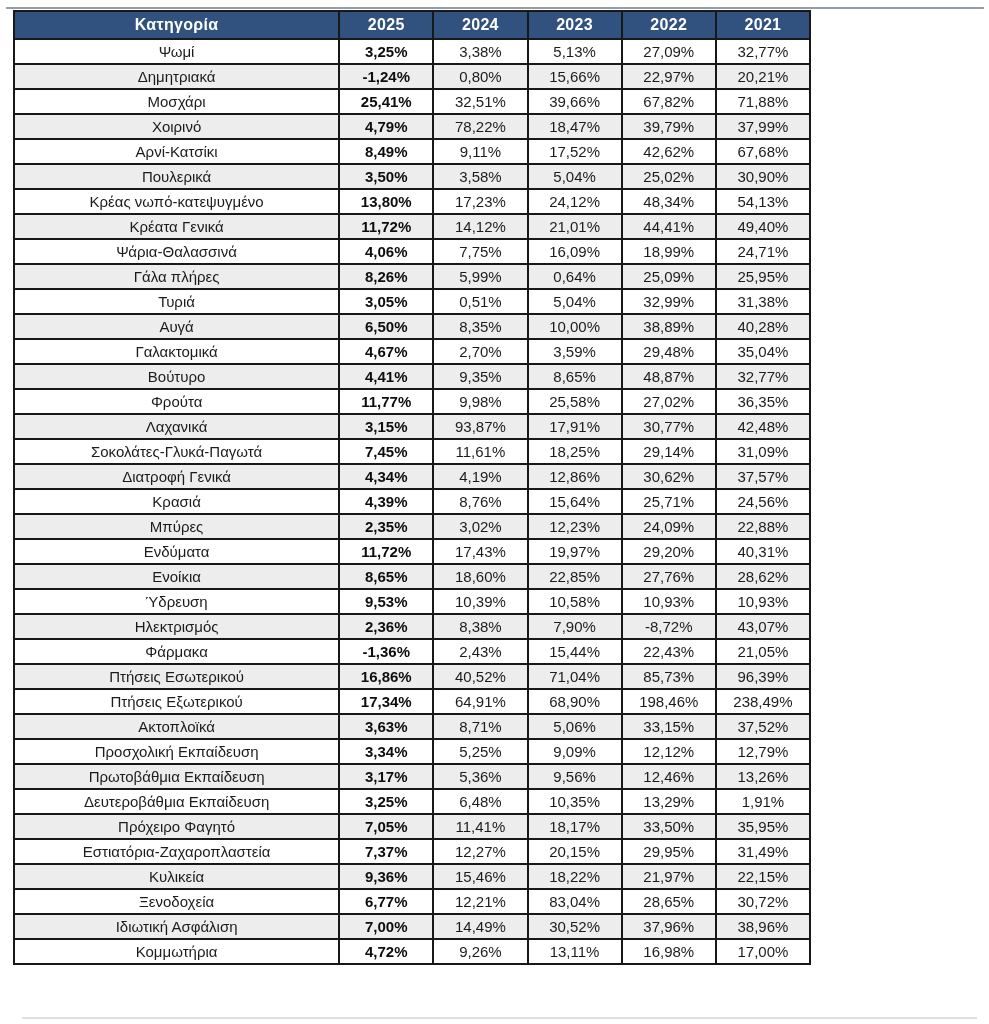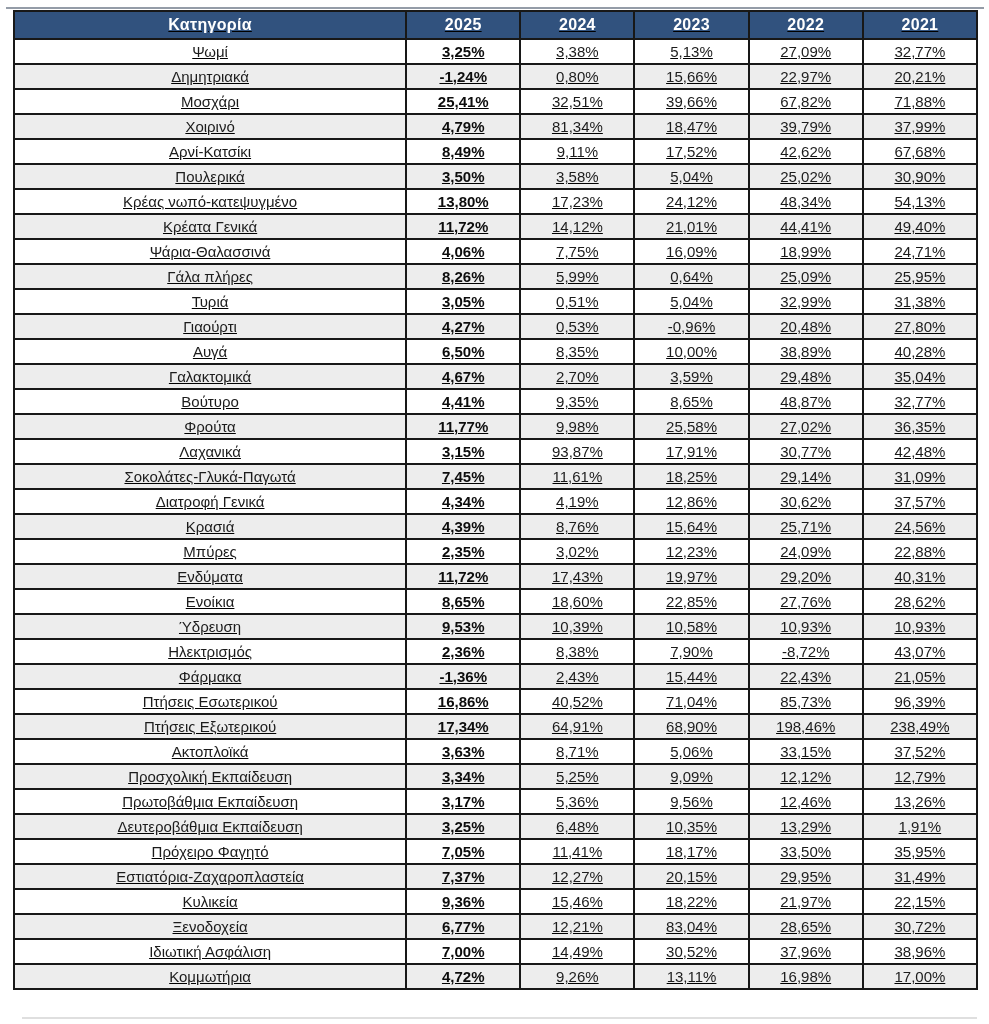--- a/index.html
+++ b/index.html
@@ -27,22 +27,21 @@
     right: 12px;
     top: 1017px;
     height: 2px;
     background: #c4c4c4;
     opacity: 0.55;
   }
   .table-wrap {
     position: absolute;
     left: 13px;
     top: 10px;
-    width: 965px;
-    text-decoration: underline;
+    width: 798px;
   }
   table {
     border-collapse: collapse;
     width: 100%;
     table-layout: fixed;
   }
   th, td {
     border: 2px solid var(--border-color, #181818);
     text-align: center;
     vertical-align: middle;
@@ -111,21 +110,21 @@
           <td>Μοσχάρι</td>
           <td class="current-year">25,41%</td>
           <td>32,51%</td>
           <td>39,66%</td>
           <td>67,82%</td>
           <td>71,88%</td>
         </tr>
         <tr>
           <td>Χοιρινό</td>
           <td class="current-year">4,79%</td>
-          <td>81,34%</td>
+          <td>78,22%</td>
           <td>18,47%</td>
           <td>39,79%</td>
           <td>37,99%</td>
         </tr>
         <tr>
           <td>Αρνί-Κατσίκι</td>
           <td class="current-year">8,49%</td>
           <td>9,11%</td>
           <td>17,52%</td>
           <td>42,62%</td>
@@ -171,28 +170,20 @@
           <td>25,09%</td>
           <td>25,95%</td>
         </tr>
         <tr>
           <td>Τυριά</td>
           <td class="current-year">3,05%</td>
           <td>0,51%</td>
           <td>5,04%</td>
           <td>32,99%</td>
           <td>31,38%</td>
-        </tr>
-        <tr>
-          <td>Γιαούρτι</td>
-          <td class="current-year">4,27%</td>
-          <td>0,53%</td>
-          <td>-0,96%</td>
-          <td>20,48%</td>
-          <td>27,80%</td>
         </tr>
         <tr>
           <td>Αυγά</td>
           <td class="current-year">6,50%</td>
           <td>8,35%</td>
           <td>10,00%</td>
           <td>38,89%</td>
           <td>40,28%</td>
         </tr>
         <tr>

